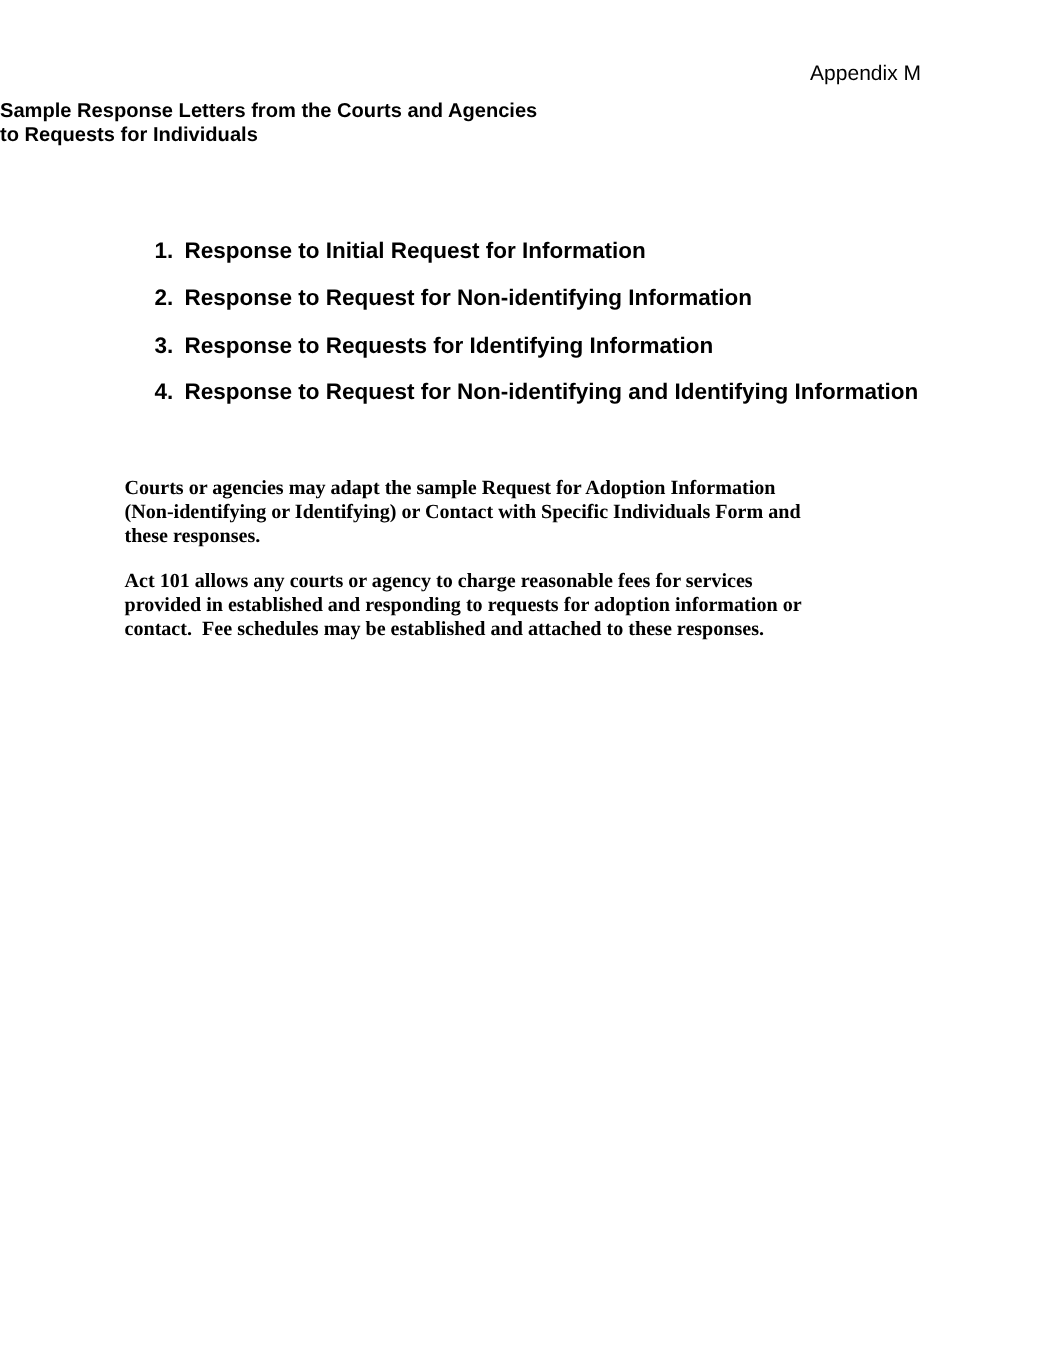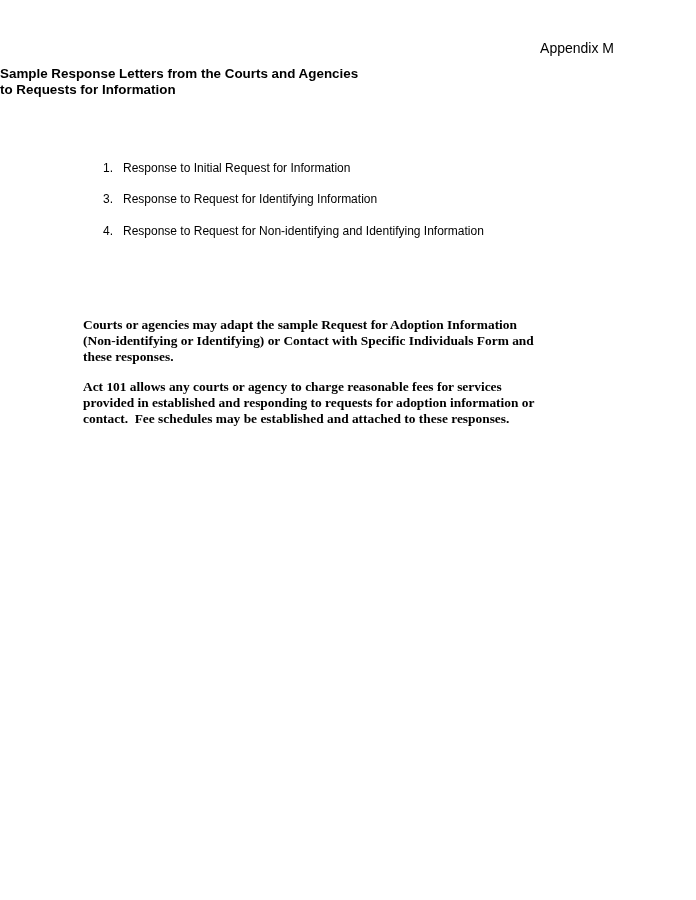--- a/index.html
+++ b/index.html
@@ -2,40 +2,41 @@
 <html><head>
   <meta charset="utf-8">
   <style>
     html, body { margin: 0; padding: 0; background: #ffffff; }
     body { width: 696px; height: 900px; position: relative; overflow: hidden;
            font-family: "Liberation Sans", sans-serif; color: #000; }
     .appendix { position: absolute; right: 82px; top: 40px; font-size: 14px; }
     .title { position: absolute; left: 0; width: 696px; top: 66px; text-align: left;
              font-size: 13.4px; font-weight: bold; line-height: 16px; }
     .list { position: absolute; left: 103px; top: 160px; margin: 0; padding: 0; list-style: none; }
-    .list li { font-size: 12px; font-weight: normal; height: 31.3px; line-height: 16px; white-space: nowrap; }
+    .list li { font-size: 15px; font-weight: bold; height: 31.3px; line-height: 16px; white-space: nowrap; }
     .list .num { display: inline-block; width: 20px; }
     .para { position: absolute; left: 83px; width: 540px; font-size: 13.4px; font-weight: bold;
             line-height: 16px; margin: 0; font-family: Liberation Serif, serif; }
     .p1 { top: 317px; }
     .p2 { top: 379px; }
   </style>
 </head>
 <body>
 
 <div class="appendix">Appendix M</div>
 
 <div class="title">
   <div>Sample Response Letters from the Courts and Agencies</div>
-  <div>to Requests for Information</div>
+  <div>to Requests for Individuals</div>
 </div>
 
 <ol class="list">
   <li><span class="num">1.</span><span>Response to Initial Request for Information</span></li>
-  <li><span class="num">3.</span><span>Response to Request for Identifying Information</span></li>
+  <li><span class="num">2.</span><span>Response to Request for Non-identifying Information</span></li>
+  <li><span class="num">3.</span><span>Response to Requests for Identifying Information</span></li>
   <li><span class="num">4.</span><span>Response to Request for Non-identifying and Identifying Information</span></li>
 </ol>
 
 <div class="para p1">
   <div>Courts or agencies may adapt the sample Request for Adoption Information</div>
   <div>(Non-identifying or Identifying) or Contact with Specific Individuals Form and</div>
   <div>these responses.</div>
 </div>
 
 <div class="para p2">

